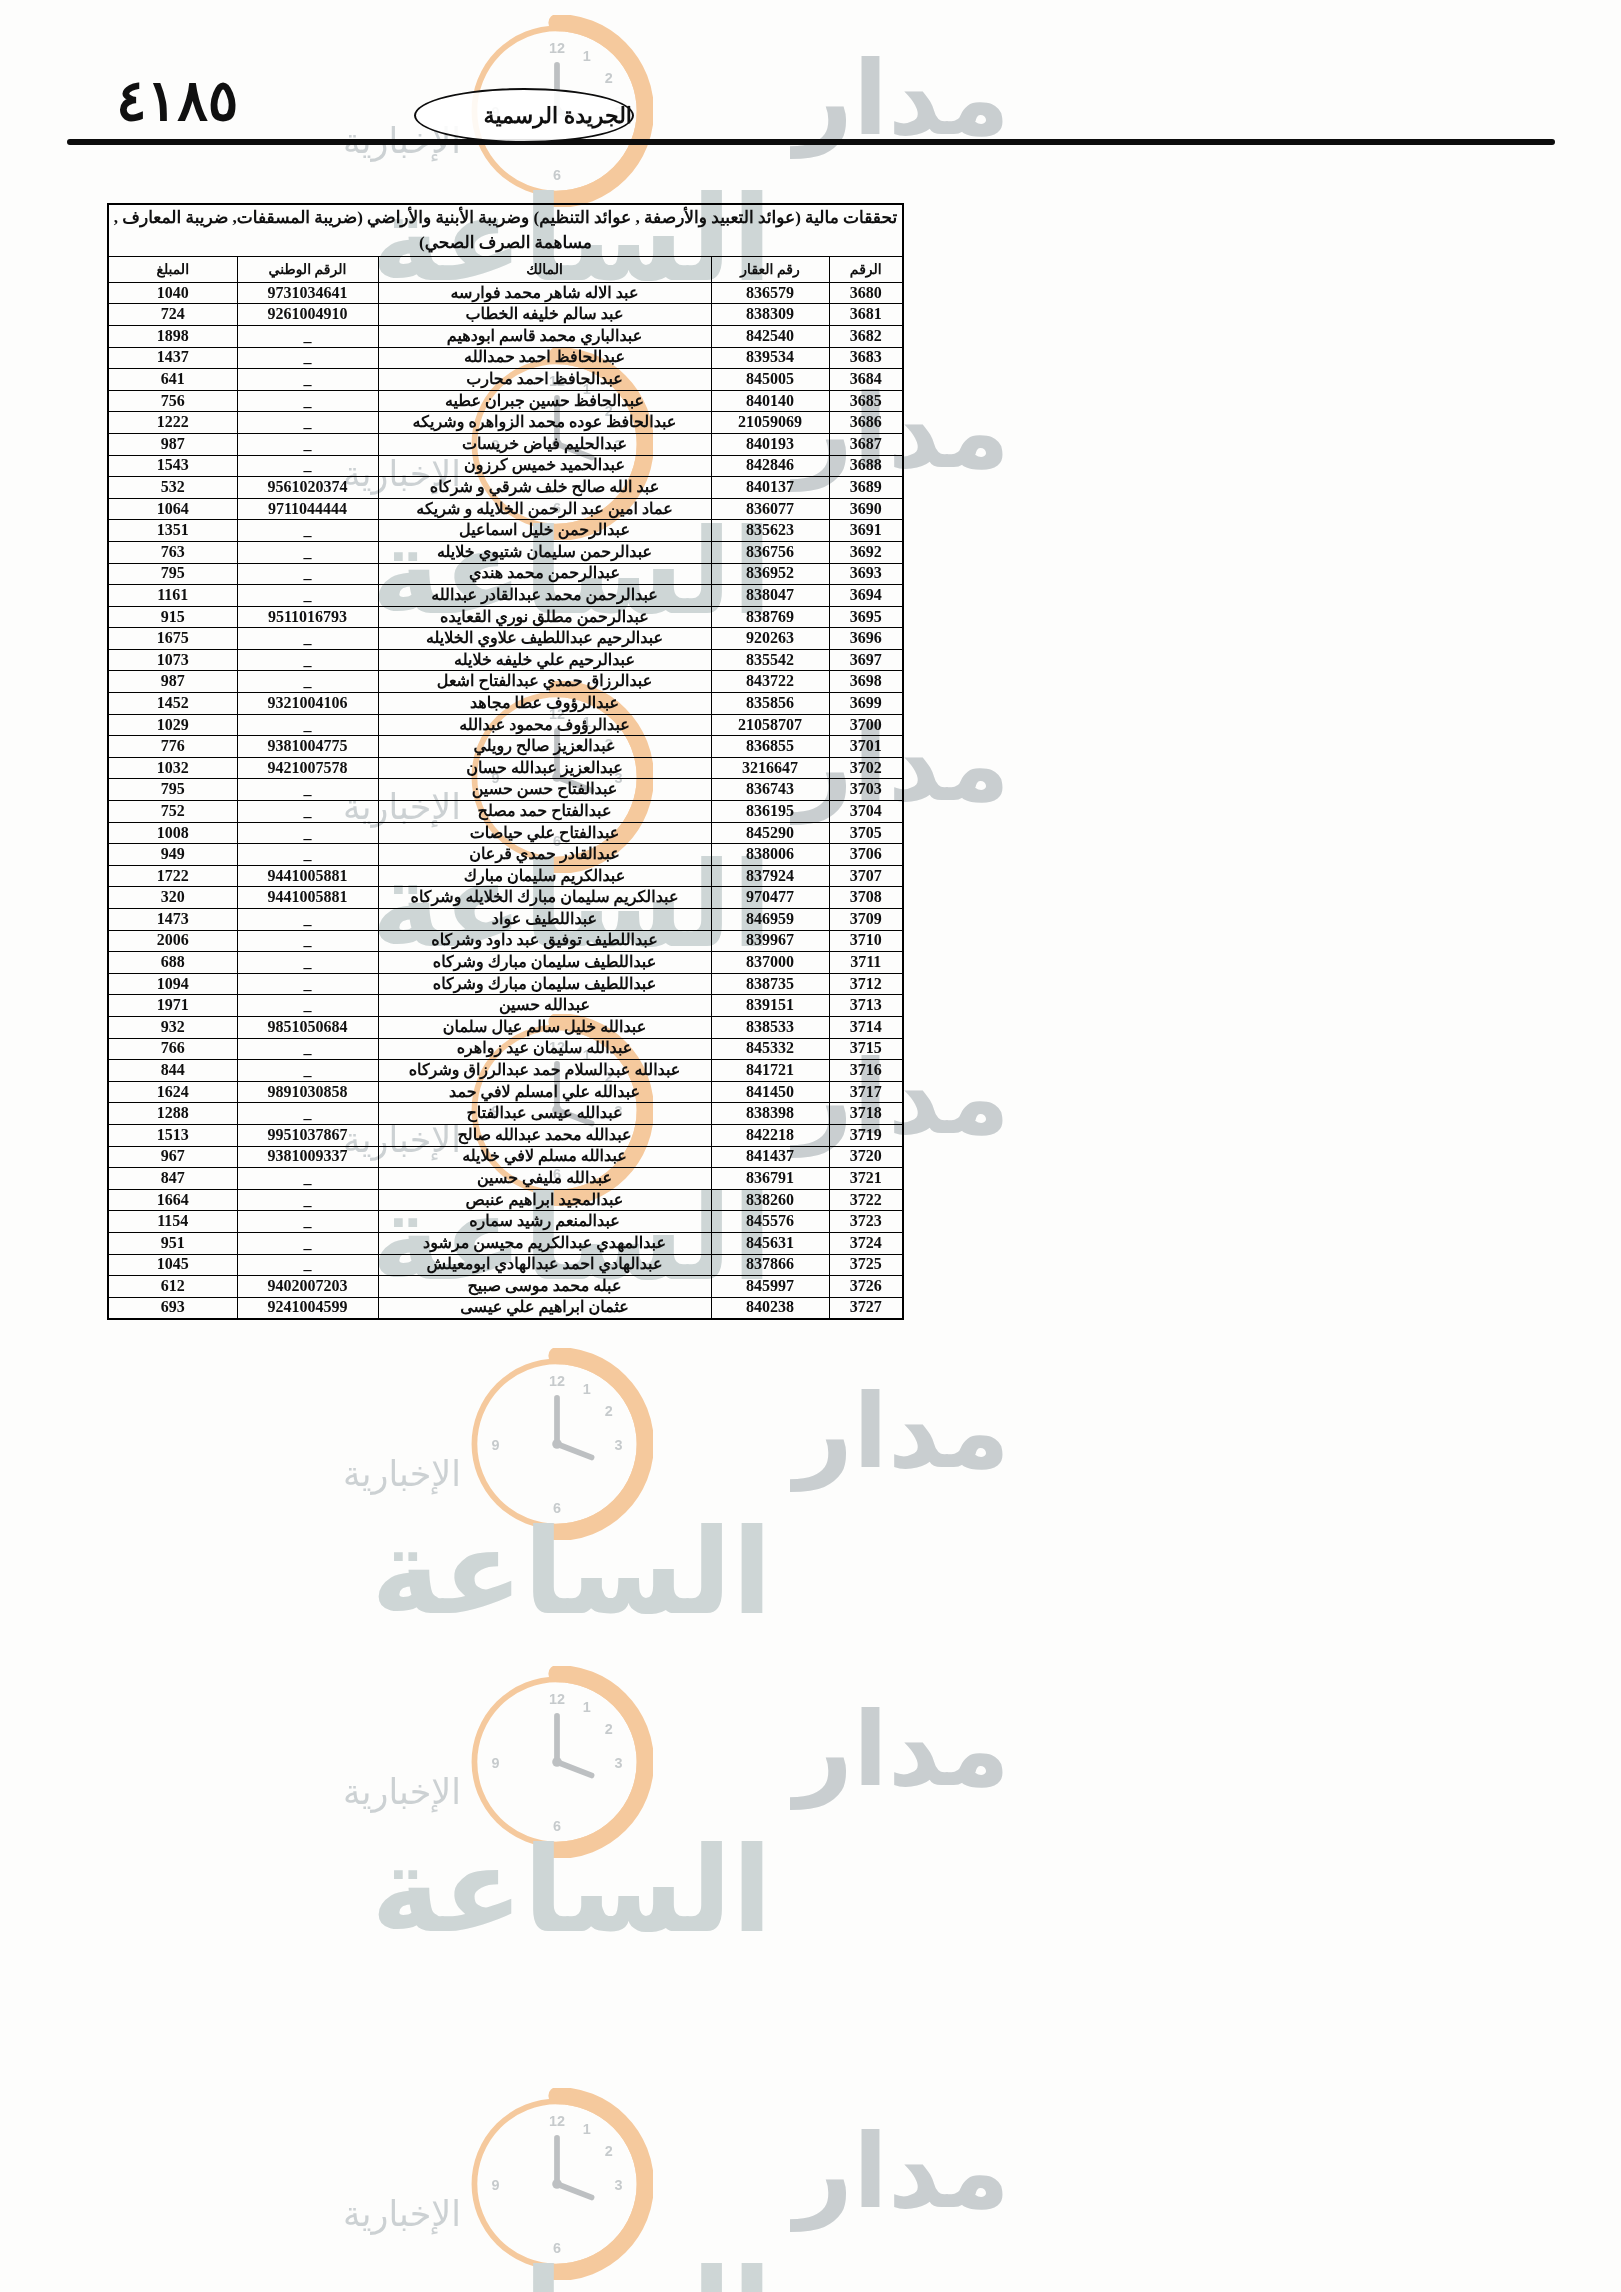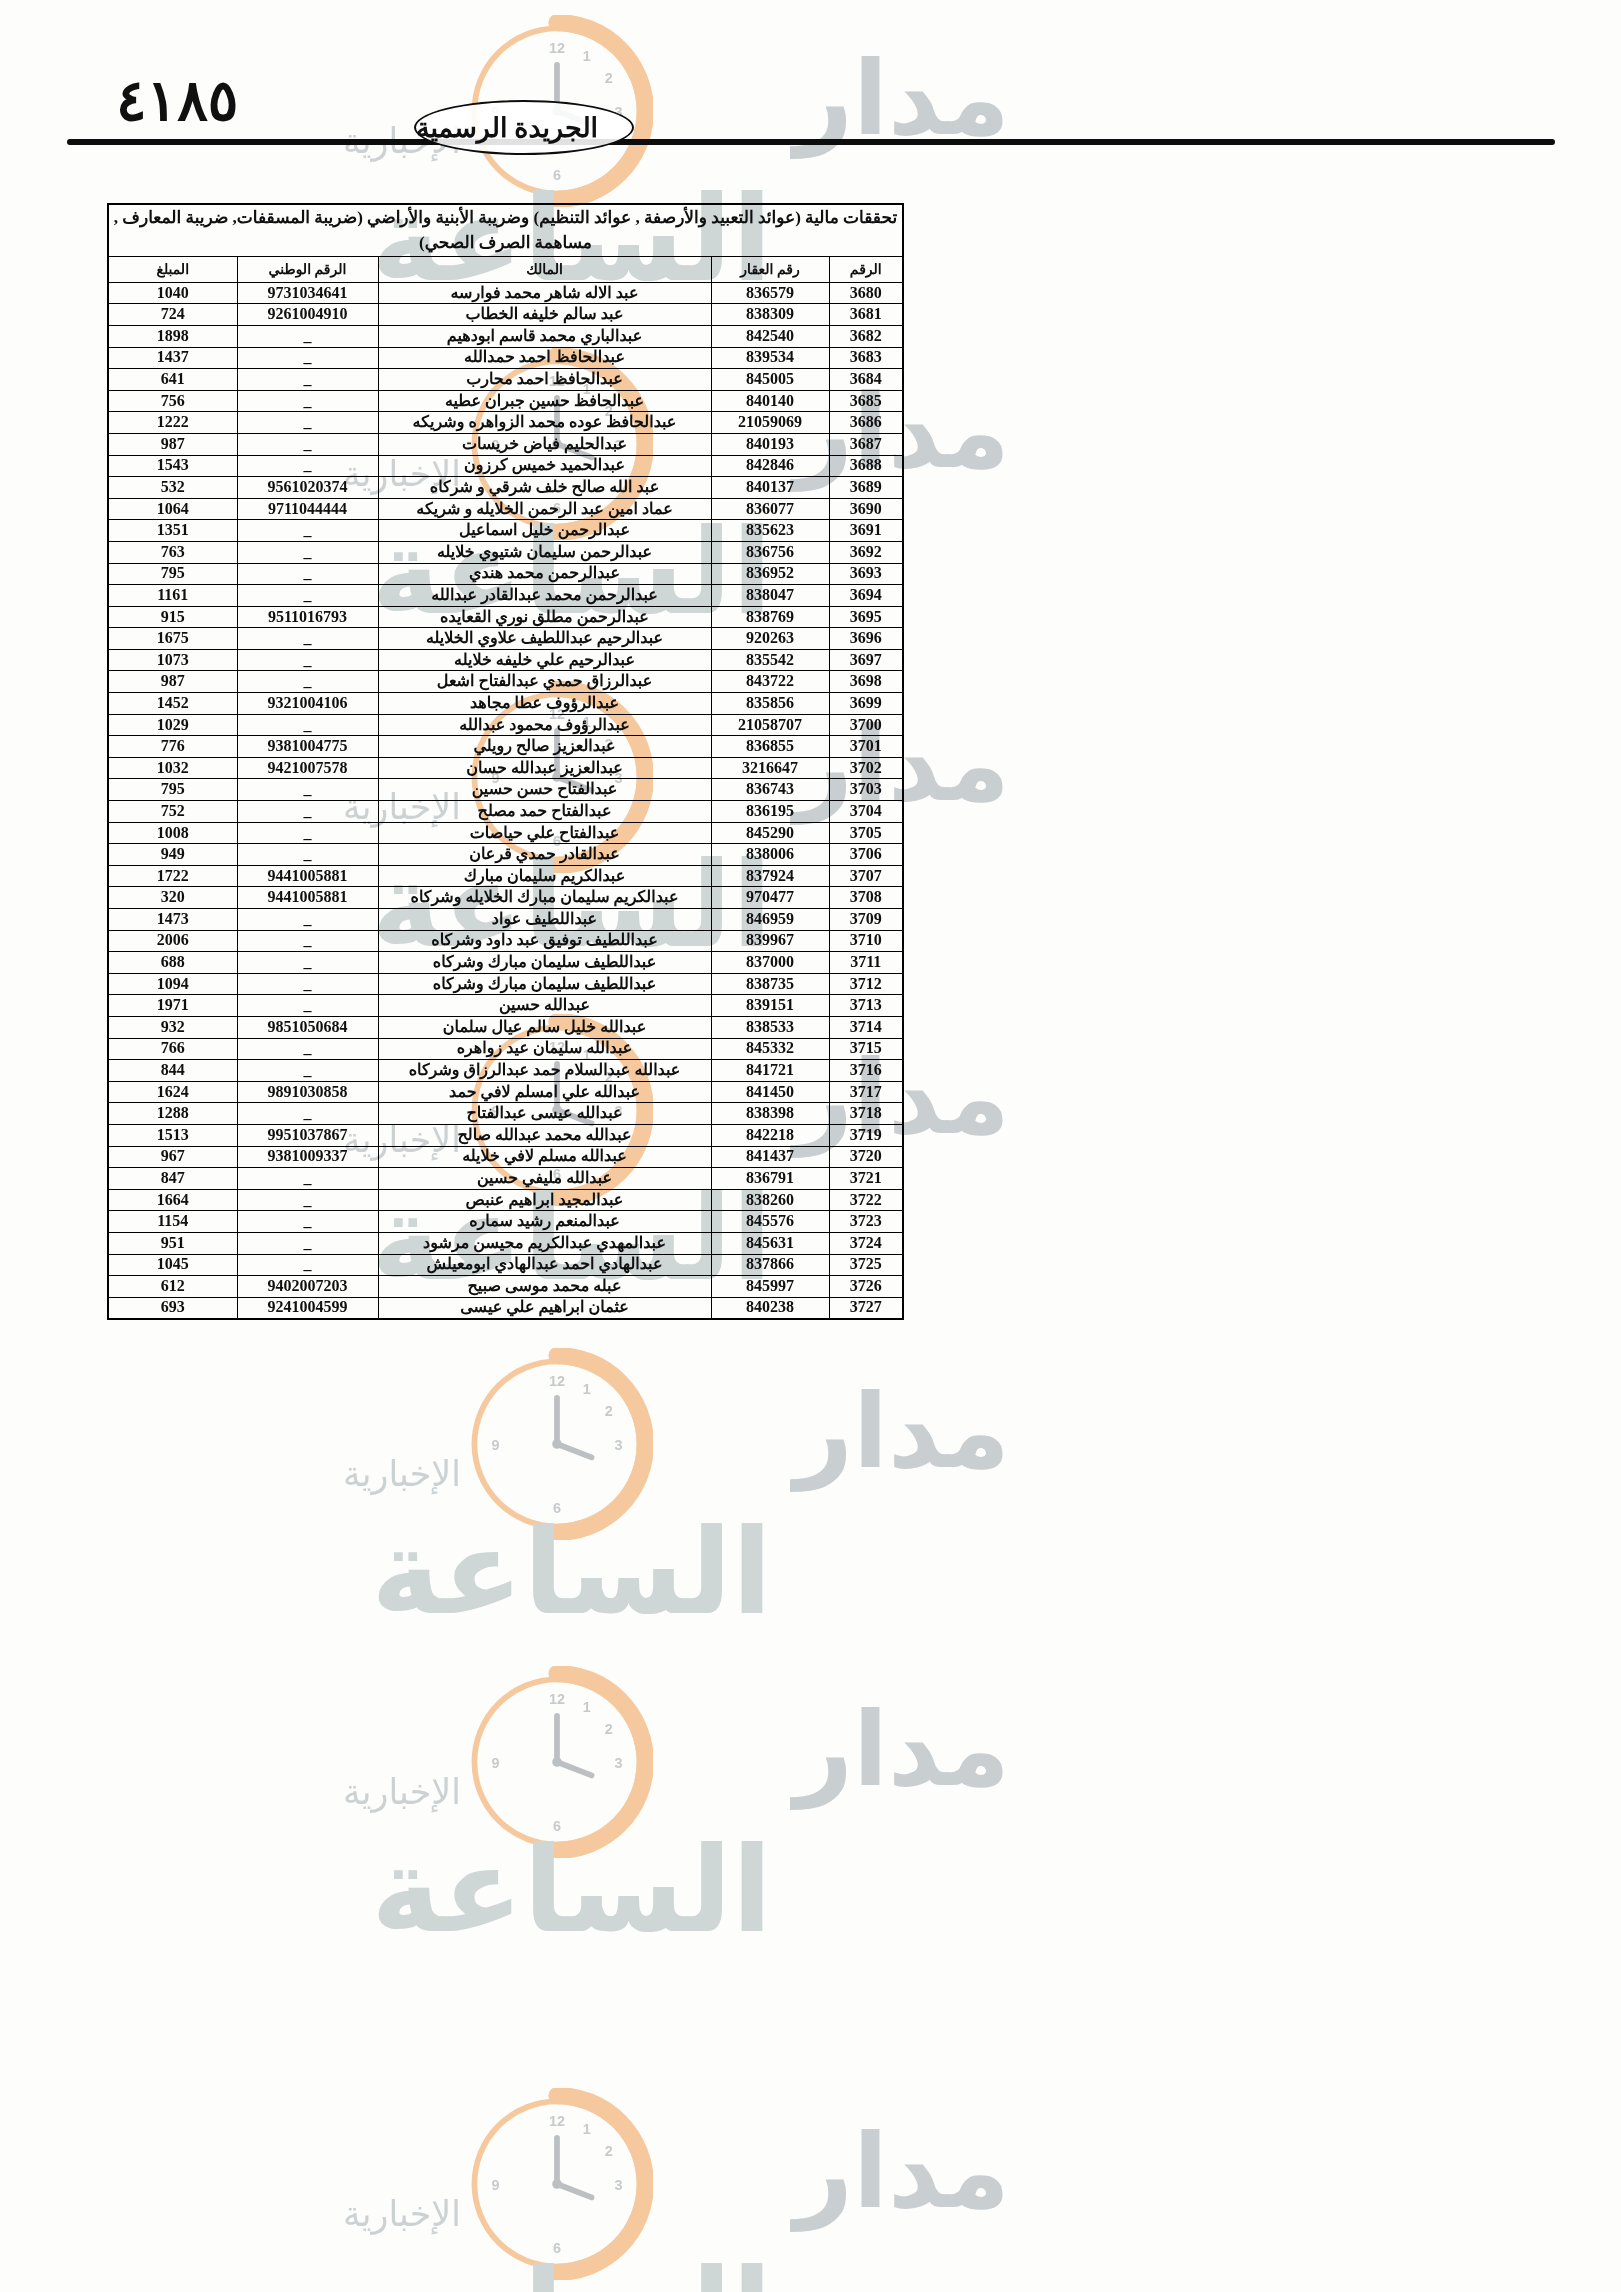--- a/index.html
+++ b/index.html
@@ -30,25 +30,25 @@
   
   .page-number {
     position:absolute; top:67px; left:116px; z-index:2;
     font-size:57px; font-weight:bold; letter-spacing:2px;
   }
   .header-rule {
     position:absolute; top:139px; left:67px; width:1488px; height:5.9px;
     background:#0d0d0d; z-index:1; border-radius:2.9px;
   }
   .gazette-oval {
-    position:absolute; top:100px; left:414px; width:220px; height:55px; z-index:2;
+    position:absolute; top:88px; left:414px; width:220px; height:55px; z-index:2;
     border:2.9px solid #0d0d0d; border-radius:50%;
     background:rgba(255,255,255,.88);
-    display:flex; align-items:center; justify-content:flex-end;
-    font-size:27px; font-weight:bold;
+    display:flex; align-items:center; justify-content:flex-start;
+    font-size:22px; font-weight:bold;
   }
 
   
   .records-table {
     position:absolute; top:203px; left:107px; width:796px; z-index:1;
     border-collapse:collapse; table-layout:fixed; background:transparent;
     font-family:"Liberation Serif","DejaVu Serif",serif;
   }
   .records-table th, .records-table td {
     border:1.5px solid #000; text-align:center; vertical-align:middle;

